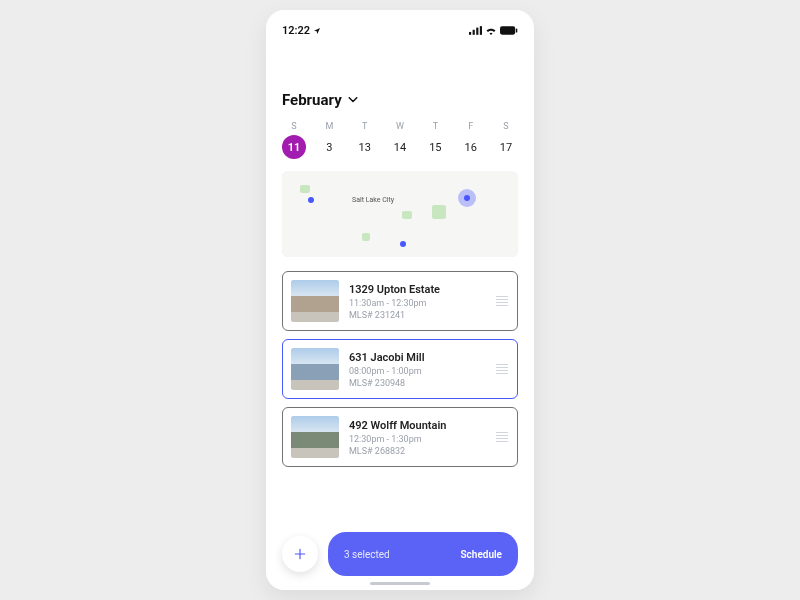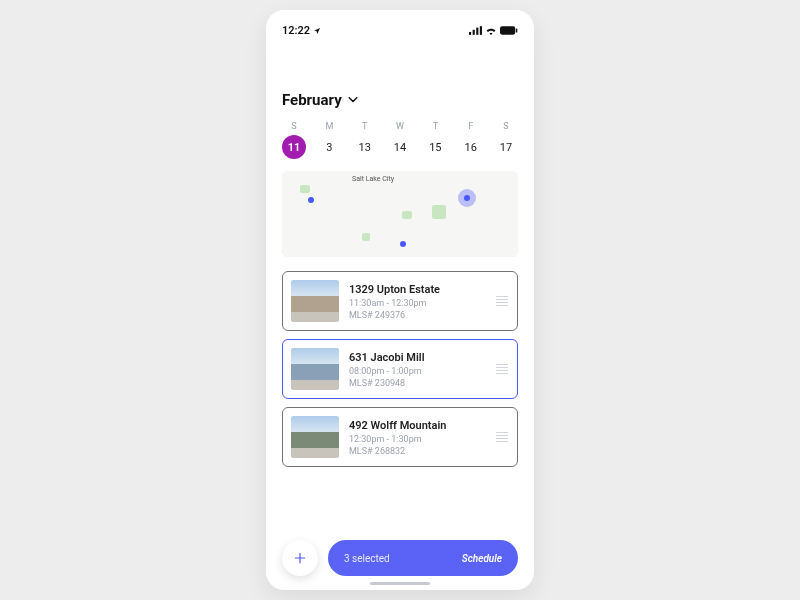--- a/index.html
+++ b/index.html
@@ -153,29 +153,29 @@
     margin-bottom: 14px;
   }
   .fab {
     width:36px; height:36px; border-radius:50%;
     background:#fff; box-shadow:0 3px 10px rgba(0,0,0,0.12);
     display:flex; align-items:center; justify-content:center;
     color:#4a57ff; font-size:18px; font-weight:300;
     cursor:pointer;
   }
   .pill {
-    flex:1; height:36px; border-radius:18px;
+    flex:1; height:44px; border-radius:18px;
     background:#5a63f5;
     display:flex; align-items:center; justify-content:space-between;
     padding: 0 16px;
     color:#fff; font-size:10px;
     cursor:pointer;
   }
   .pill .count { opacity:0.85; }
-  .pill .action { font-weight:600;font-style:italic; }
+  .pill .action { font-weight:600; }
 
   .home-indicator {
     position:absolute; bottom:5px; left:50%; transform:translateX(-50%);
     width:60px; height:3px; border-radius:2px; background:#c7cad1;
   }
 
   svg { display:block; }
 </style>
 </head>
 <body>
@@ -231,36 +231,36 @@
     <div class="date-cell">15</div>
     <div class="date-cell">16</div>
     <div class="date-cell">17</div>
   </div>
 
   <div class="map">
     <div class="park" style="left:18px; top:14px; width:10px; height:8px;"></div>
     <div class="park" style="left:120px; top:40px; width:10px; height:8px;"></div>
     <div class="park" style="left:150px; top:34px; width:14px; height:14px;"></div>
     <div class="park" style="left:80px; top:62px; width:8px; height:8px;"></div>
-    <div class="label" style="left:70px; top:4px;">Salt Lake City</div>
+    <div class="label" style="left:70px; top:25px;">Salt Lake City</div>
     <div class="pin" style="left:26px; top:26px;"></div>
     <div class="pin" style="left:118px; top:70px;"></div>
     <div class="pulse" style="left:176px; top:18px;"></div>
   </div>
 
   <div class="card">
     <div class="thumb">
         <div class="sky"></div>
         <div class="house"></div>
         <div class="ground"></div>
       </div>
     <div class="card-text">
       <div class="card-title">1329 Upton Estate</div>
       <div class="card-time">11:30am - 12:30pm</div>
-      <div class="card-mls">MLS# 249376</div>
+      <div class="card-mls">MLS# 231241</div>
     </div>
     <div class="grip">
         <span></span>
         <span></span>
         <span></span>
         <span></span>
       </div>
   </div>
 
   <div class="card active">

